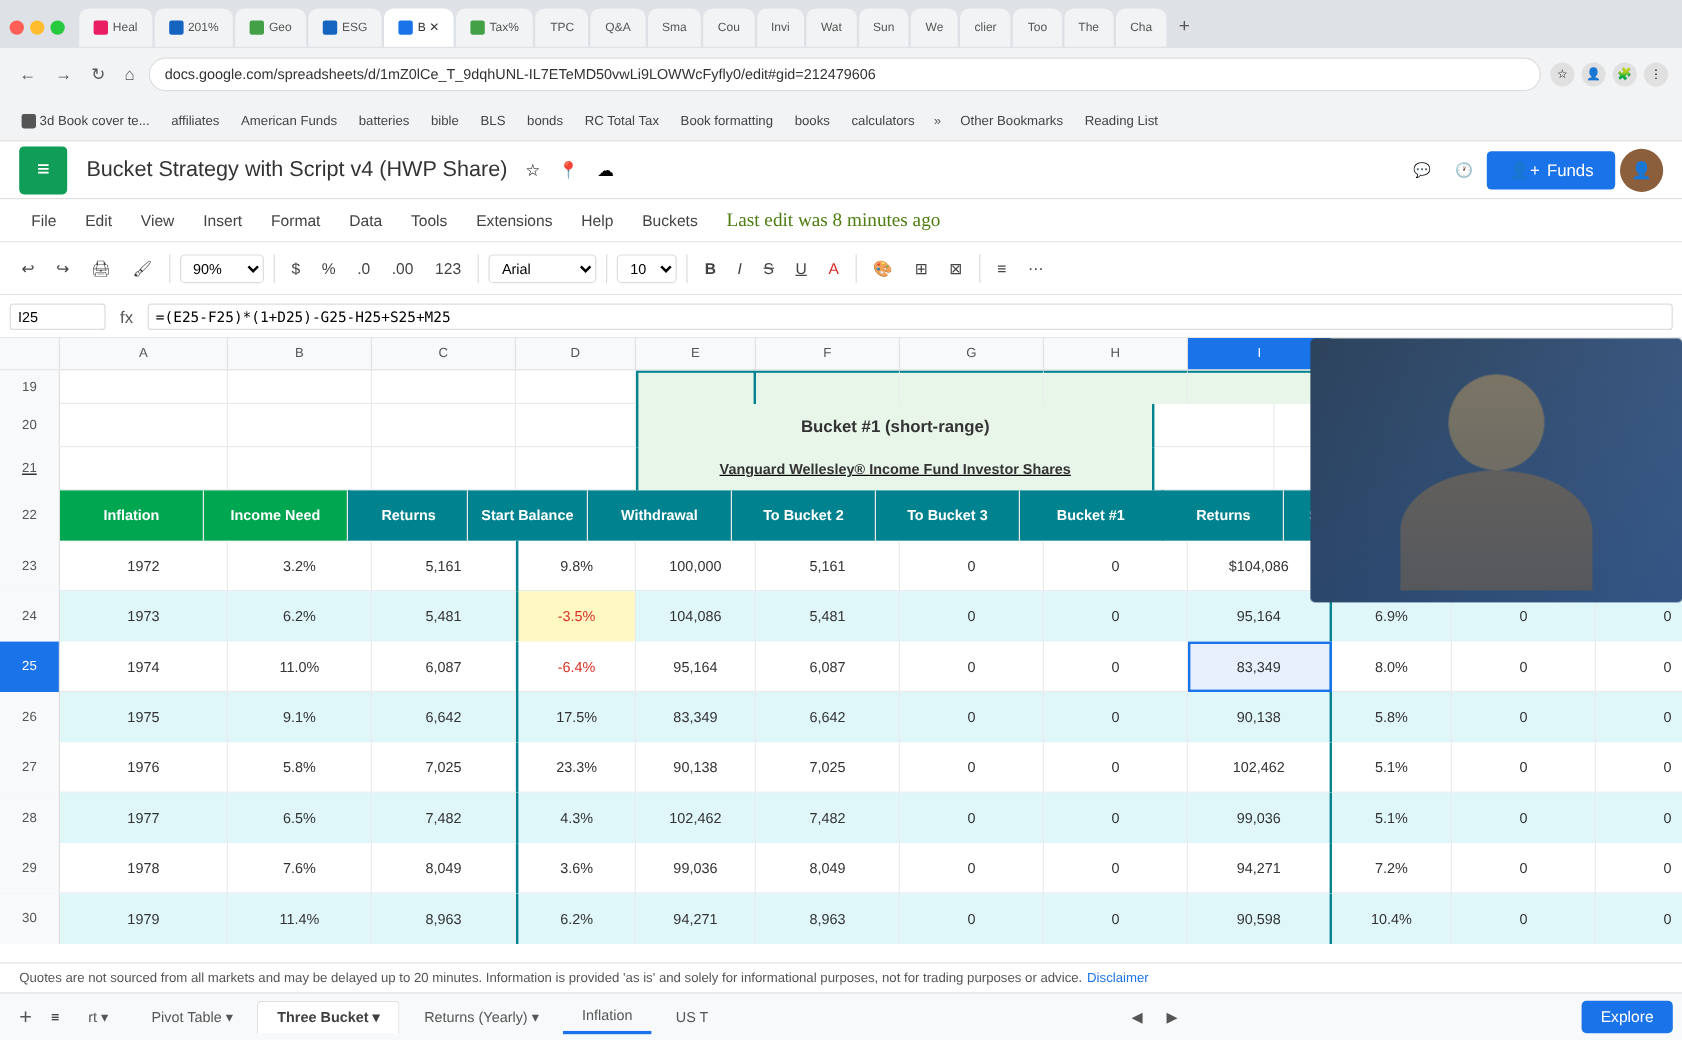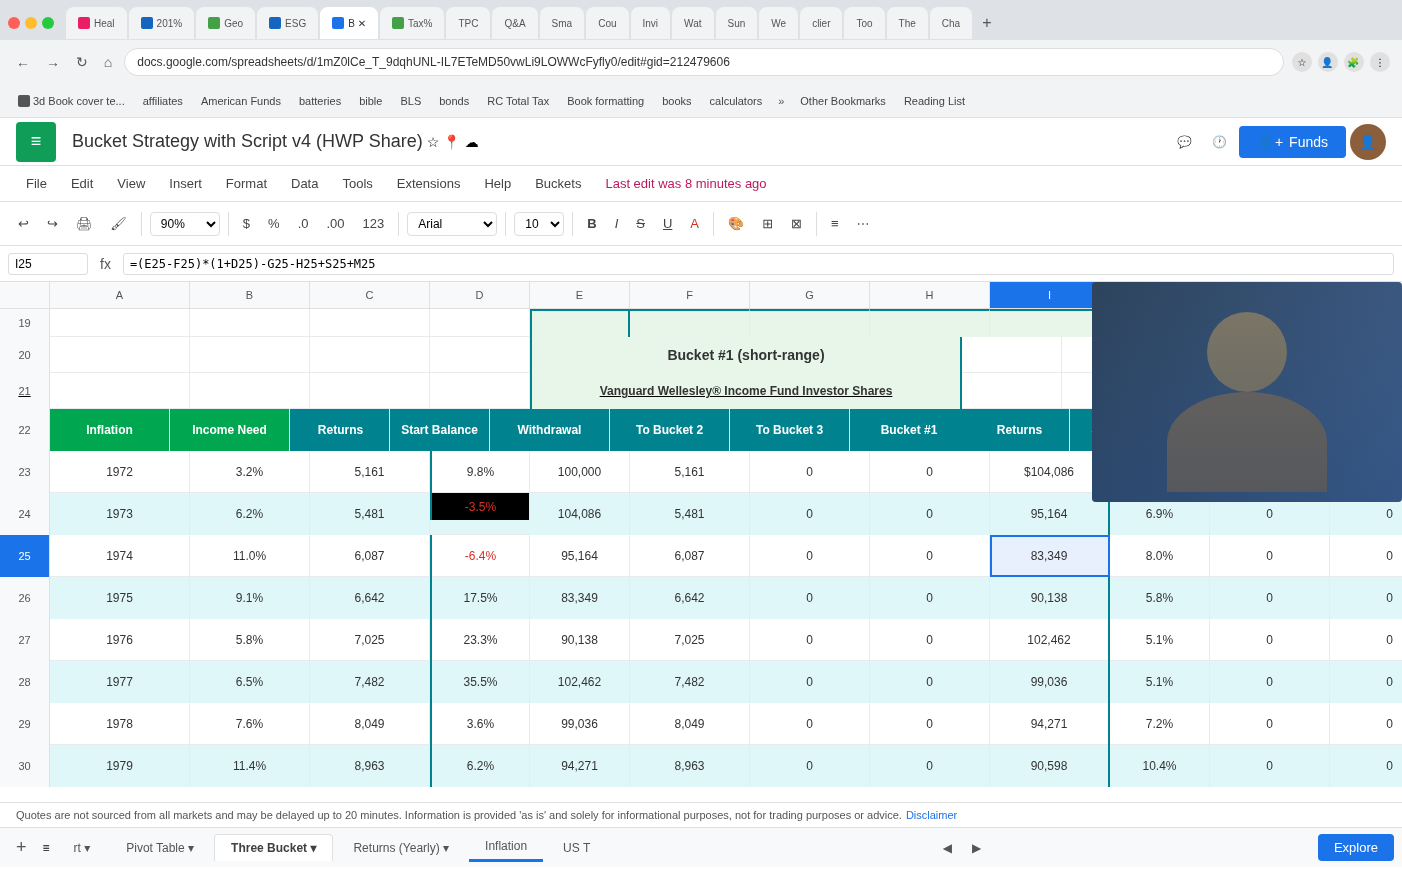--- a/index.html
+++ b/index.html
@@ -22,21 +22,21 @@
     .sheets-toolbar { display: flex; align-items: center; padding: 4px 16px; gap: 8px; height: 48px; border-bottom: 1px solid #e0e0e0; background: #fff; }
     .sheets-logo { width: 40px; height: 40px; background: #1a73e8; border-radius: 4px; display: flex; align-items: center; justify-content: center; color: white; font-size: 18px; font-weight: bold; }
     .doc-title { font-size: 18px; color: #333; font-weight: 400; }
     .doc-icon { cursor: pointer; font-size: 14px; }
     .spacer { flex: 1; }
     .share-btn { background: #1a73e8; color: white; padding: 8px 18px; border-radius: 4px; cursor: pointer; font-size: 14px; display: flex; align-items: center; gap: 6px; }
     .user-avatar { width: 36px; height: 36px; border-radius: 50%; background: #8b5e3c; display: flex; align-items: center; justify-content: center; color: white; font-size: 14px; cursor: pointer; overflow: hidden; }
 
     .menu-bar { display: flex; align-items: center; padding: 4px 16px; gap: 4px; height: 36px; border-bottom: 1px solid #e0e0e0; }
     .menu-item { padding: 4px 10px; border-radius: 4px; cursor: pointer; font-size: 13px; color: #444; }
-    .last-edit { color: #be185d; font-size: 13px; margin-left: 10px; }
+    .last-edit { color: #4d7c0f; font-size: 16px; margin-left: 10px; font-family: Liberation Serif, serif; }
 
     .formatting-bar { display: flex; align-items: center; padding: 2px 12px; gap: 6px; height: 44px; border-bottom: 1px solid #e0e0e0; background: #fff; }
     .fmt-btn { padding: 4px 6px; cursor: pointer; border-radius: 3px; font-size: 13px; color: #444; }
     .fmt-separator { width: 1px; height: 24px; background: #ddd; margin: 0 2px; }
     .fmt-select { border: 1px solid #ddd; border-radius: 4px; padding: 3px 6px; font-size: 12px; cursor: pointer; background: #fff; }
     .zoom-select { width: 70px; }
     .font-select { width: 90px; }
     .size-select { width: 50px; }
 
     .formula-bar { display: flex; align-items: center; padding: 4px 8px; gap: 8px; height: 36px; border-bottom: 1px solid #e0e0e0; background: #fff; }
@@ -191,21 +191,21 @@
   <div class="bookmark">
       <span>Reading List</span>
     </div>
 </div>
 
 <div class="sheets-toolbar">
   <div class="sheets-logo" style="background:#0f9d58;font-size:18px;">
     <span style="color:white;">≡</span>
   </div>
   <div style="display:flex;flex-direction:column;margin-left:8px;">
-    <div style="display:flex;align-items:center;gap:4px;text-align:right;">
+    <div style="display:flex;align-items:center;gap:15px;text-align:right;">
       <span class="doc-title">Bucket Strategy with Script v4 (HWP Share)</span>
       <span class="doc-icon">☆</span>
       <span class="doc-icon">📍</span>
       <span class="doc-icon">☁</span>
     </div>
   </div>
   <div class="spacer"></div>
   <div style="display:flex;align-items:center;gap:4px;">
     <div style="padding:8px;cursor:pointer;border-radius:50%;">💬</div>
     <div style="padding:8px;cursor:pointer;border-radius:50%;">🕐</div>
@@ -413,21 +413,21 @@
       <div class="cell w-k" style="height:42px;">0</div>
       <div class="cell w-l" style="height:42px;">0</div>
 
     </div>
 
     <div class="data-row" style="height:42px;background:#e0f7fa;">
       <div class="row-num" style="height:42px;">24</div>
       <div class="cell w-a" style="height:42px;background:#e0f7fa;">1973</div>
       <div class="cell w-b" style="height:42px;background:#e0f7fa;">6.2%</div>
       <div class="cell w-c" style="height:42px;background:#e0f7fa;">5,481</div>
-      <div class="cell w-d red-text" style="height:27px;background:#000000;border-left:2px solid #00838f;">-3.5%</div>
+      <div class="cell w-d red-text" style="height:42px;background:#fef9c3;border-left:2px solid #00838f;">-3.5%</div>
       <div class="cell w-e" style="height:42px;background:#e0f7fa;">104,086</div>
       <div class="cell w-f" style="height:42px;background:#e0f7fa;">5,481</div>
       <div class="cell w-g" style="height:42px;background:#e0f7fa;">0</div>
       <div class="cell w-h" style="height:42px;background:#e0f7fa;">0</div>
       <div class="cell w-i" style="height:42px;background:#e0f7fa;border-right:2px solid #00838f;">95,164</div>
       <div class="cell w-j" style="height:42px;background:#e0f7fa;">6.9%</div>
       <div class="cell w-k" style="height:42px;background:#e0f7fa;">0</div>
       <div class="cell w-l" style="height:42px;background:#e0f7fa;">0</div>
 
     </div>
@@ -481,21 +481,21 @@
       <div class="cell w-k" style="height:42px;">0</div>
       <div class="cell w-l" style="height:42px;">0</div>
 
     </div>
 
     <div class="data-row" style="height:42px;background:#e0f7fa;">
       <div class="row-num" style="height:42px;">28</div>
       <div class="cell w-a" style="height:42px;background:#e0f7fa;">1977</div>
       <div class="cell w-b" style="height:42px;background:#e0f7fa;">6.5%</div>
       <div class="cell w-c" style="height:42px;background:#e0f7fa;">7,482</div>
-      <div class="cell w-d" style="height:42px;background:#e0f7fa;border-left:2px solid #00838f;">35.5%</div>
+      <div class="cell w-d" style="height:42px;background:#e0f7fa;border-left:2px solid #00838f;">4.3%</div>
       <div class="cell w-e" style="height:42px;background:#e0f7fa;">102,462</div>
       <div class="cell w-f" style="height:42px;background:#e0f7fa;">7,482</div>
       <div class="cell w-g" style="height:42px;background:#e0f7fa;">0</div>
       <div class="cell w-h" style="height:42px;background:#e0f7fa;">0</div>
       <div class="cell w-i" style="height:42px;background:#e0f7fa;border-right:2px solid #00838f;">99,036</div>
       <div class="cell w-j" style="height:42px;background:#e0f7fa;">5.1%</div>
       <div class="cell w-k" style="height:42px;background:#e0f7fa;">0</div>
       <div class="cell w-l" style="height:42px;background:#e0f7fa;">0</div>
 
     </div>

